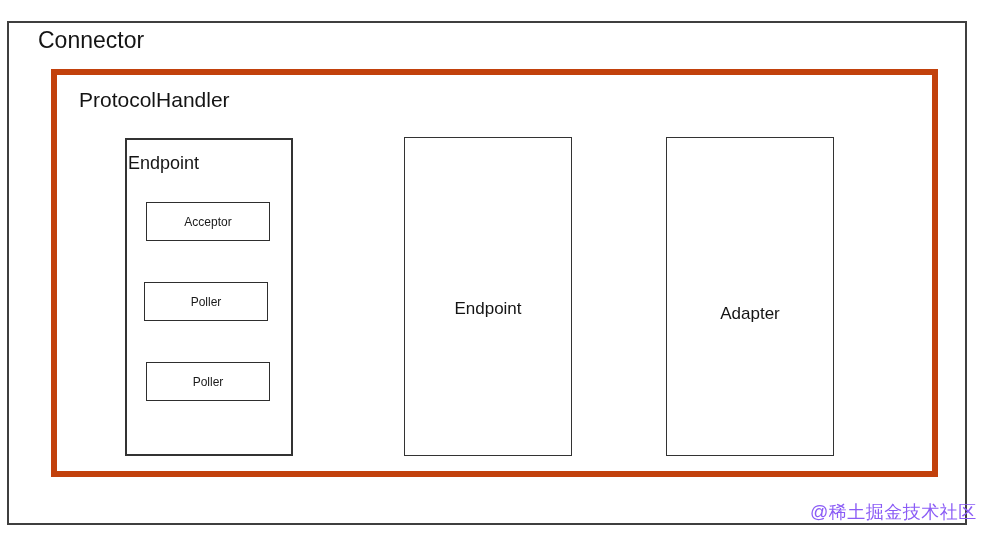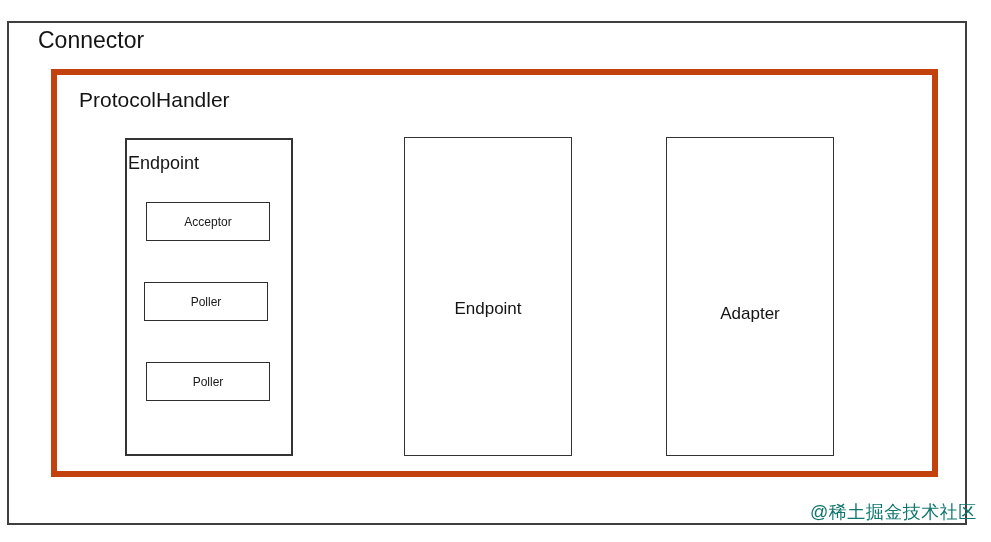--- a/index.html
+++ b/index.html
@@ -99,21 +99,21 @@
     padding-top: 35px;
     font-size: 17px;
     color: #141414;
   }
   
   .watermark {
     position: absolute;
     left: 810px; top: 501px;
     font-size: 18px;
     line-height: 22px;
-    color: #0f766e;
+    color: #8b5cf6;
     white-space: nowrap;
     letter-spacing: 0.5px;
   }
 </style>
 </head>
 <body>
 
 <div class="canvas">
 
   <div class="box connector-box">

